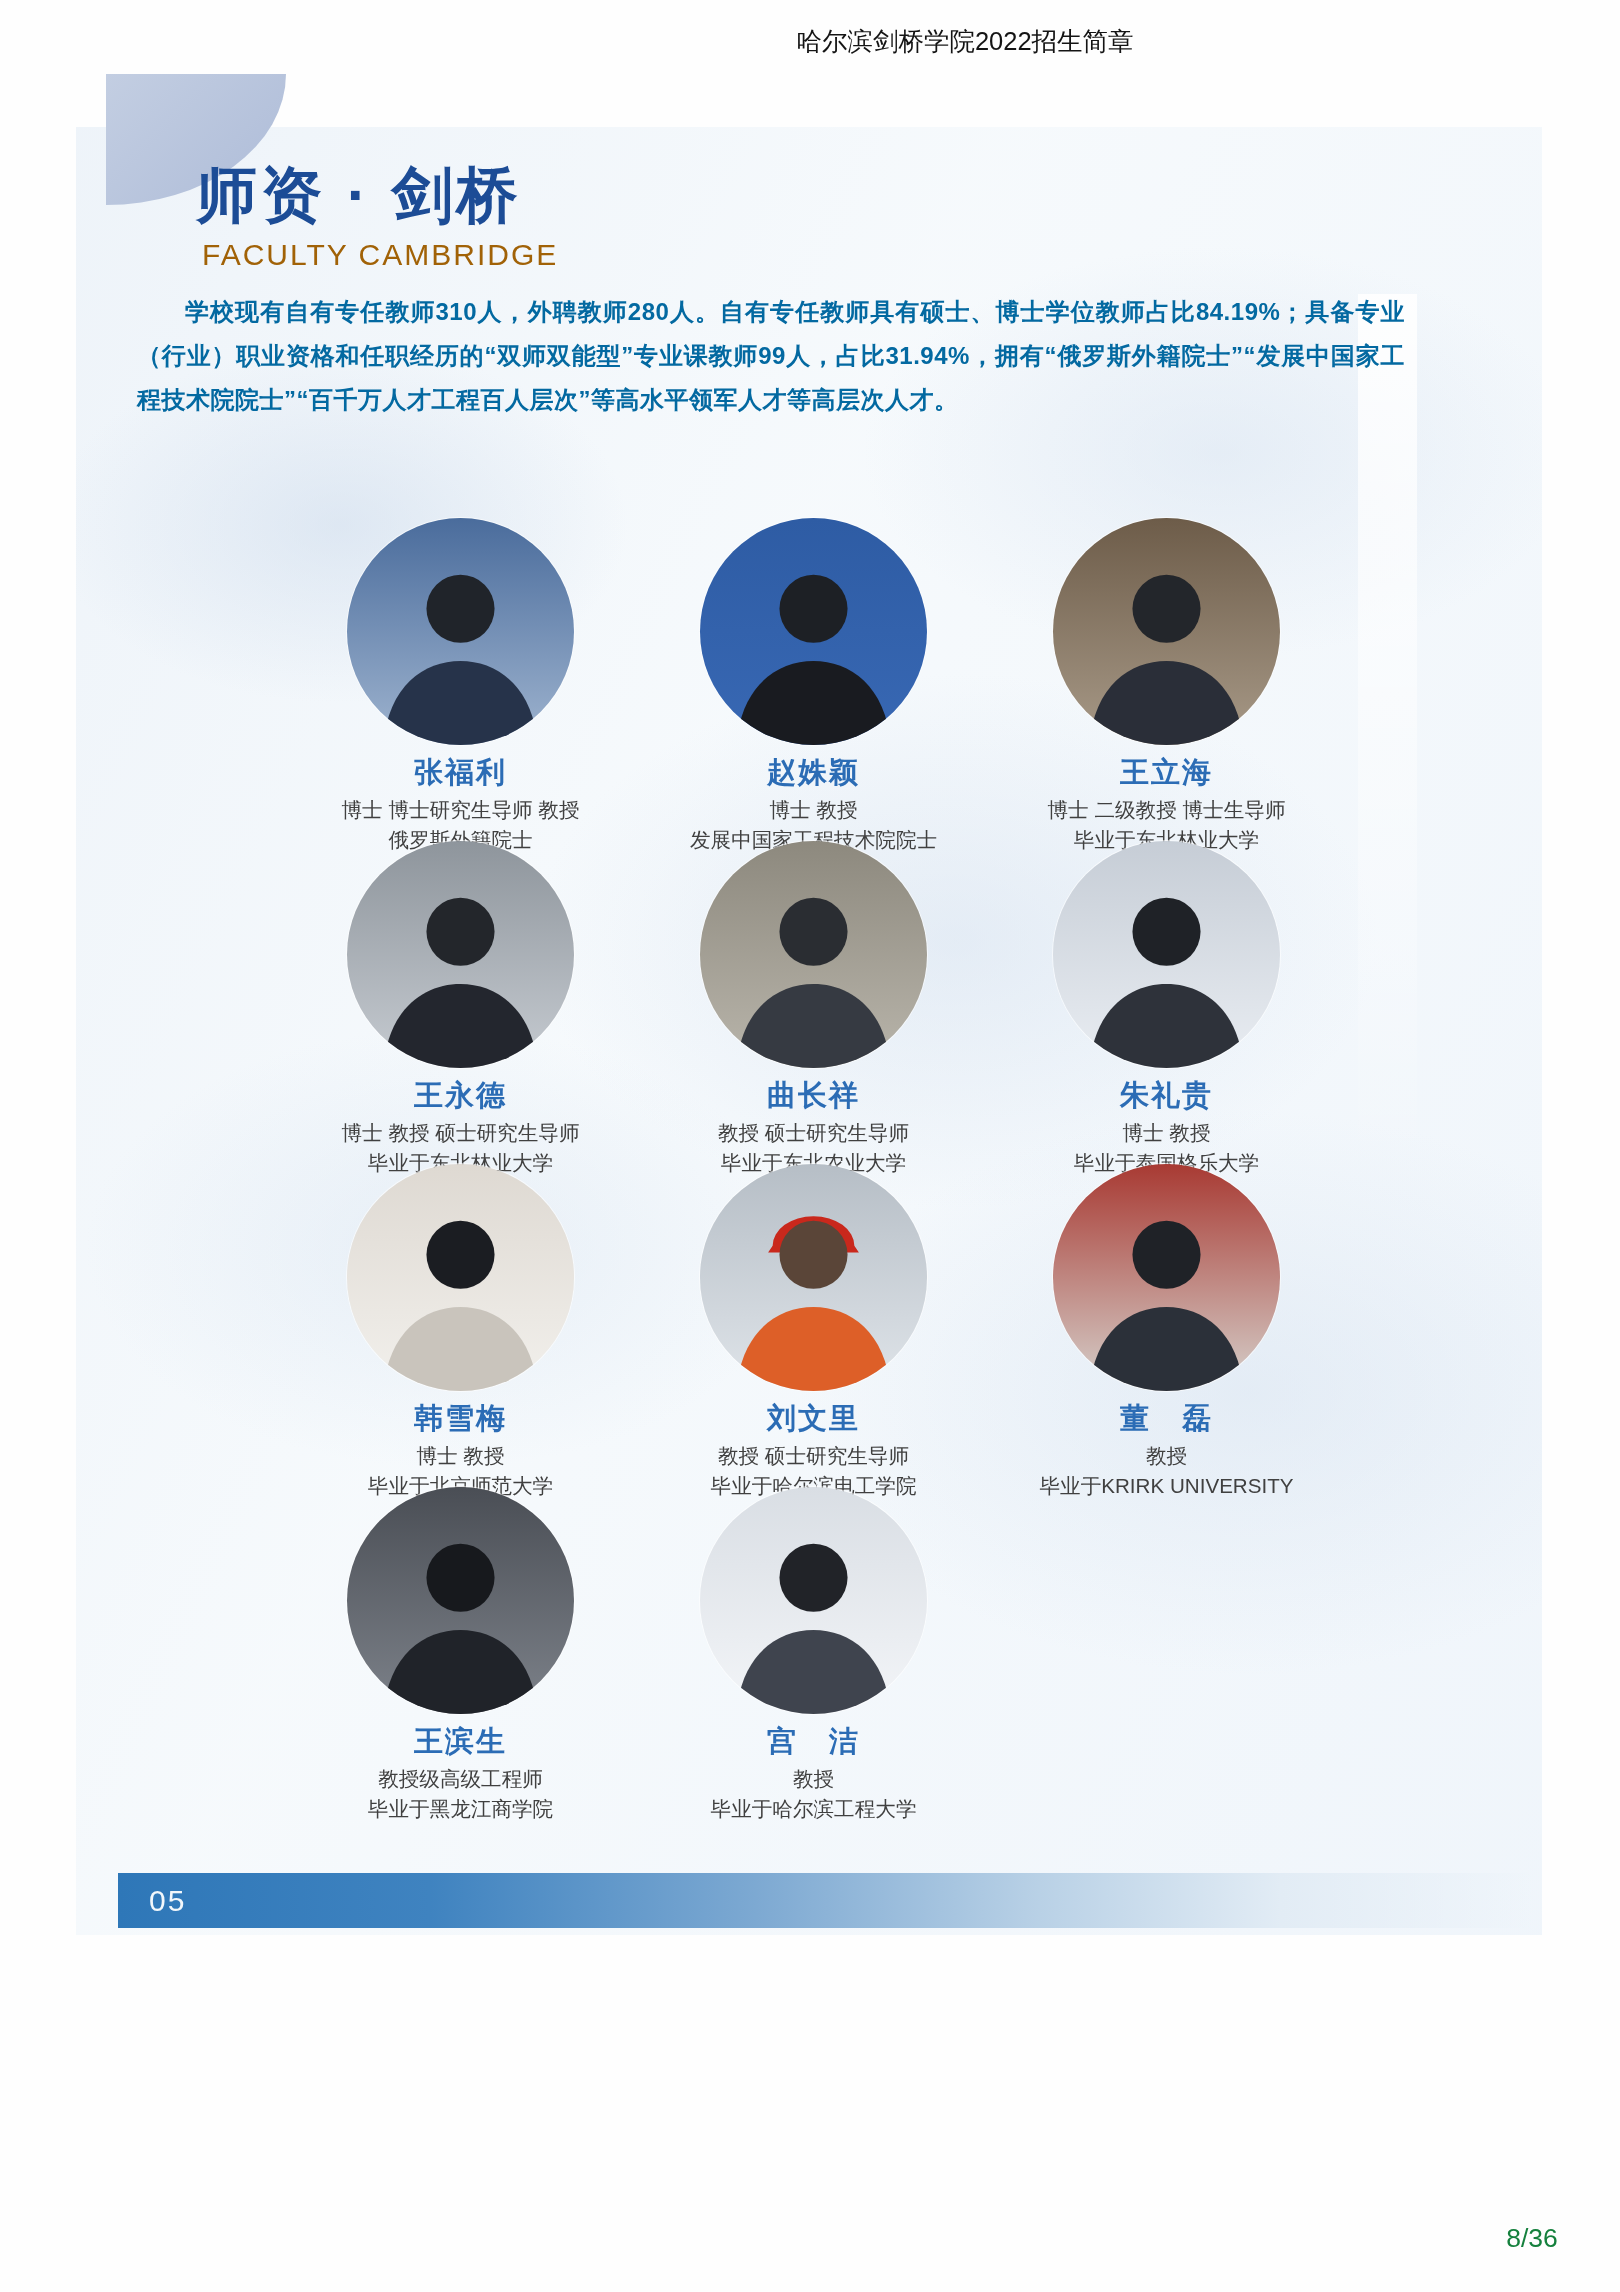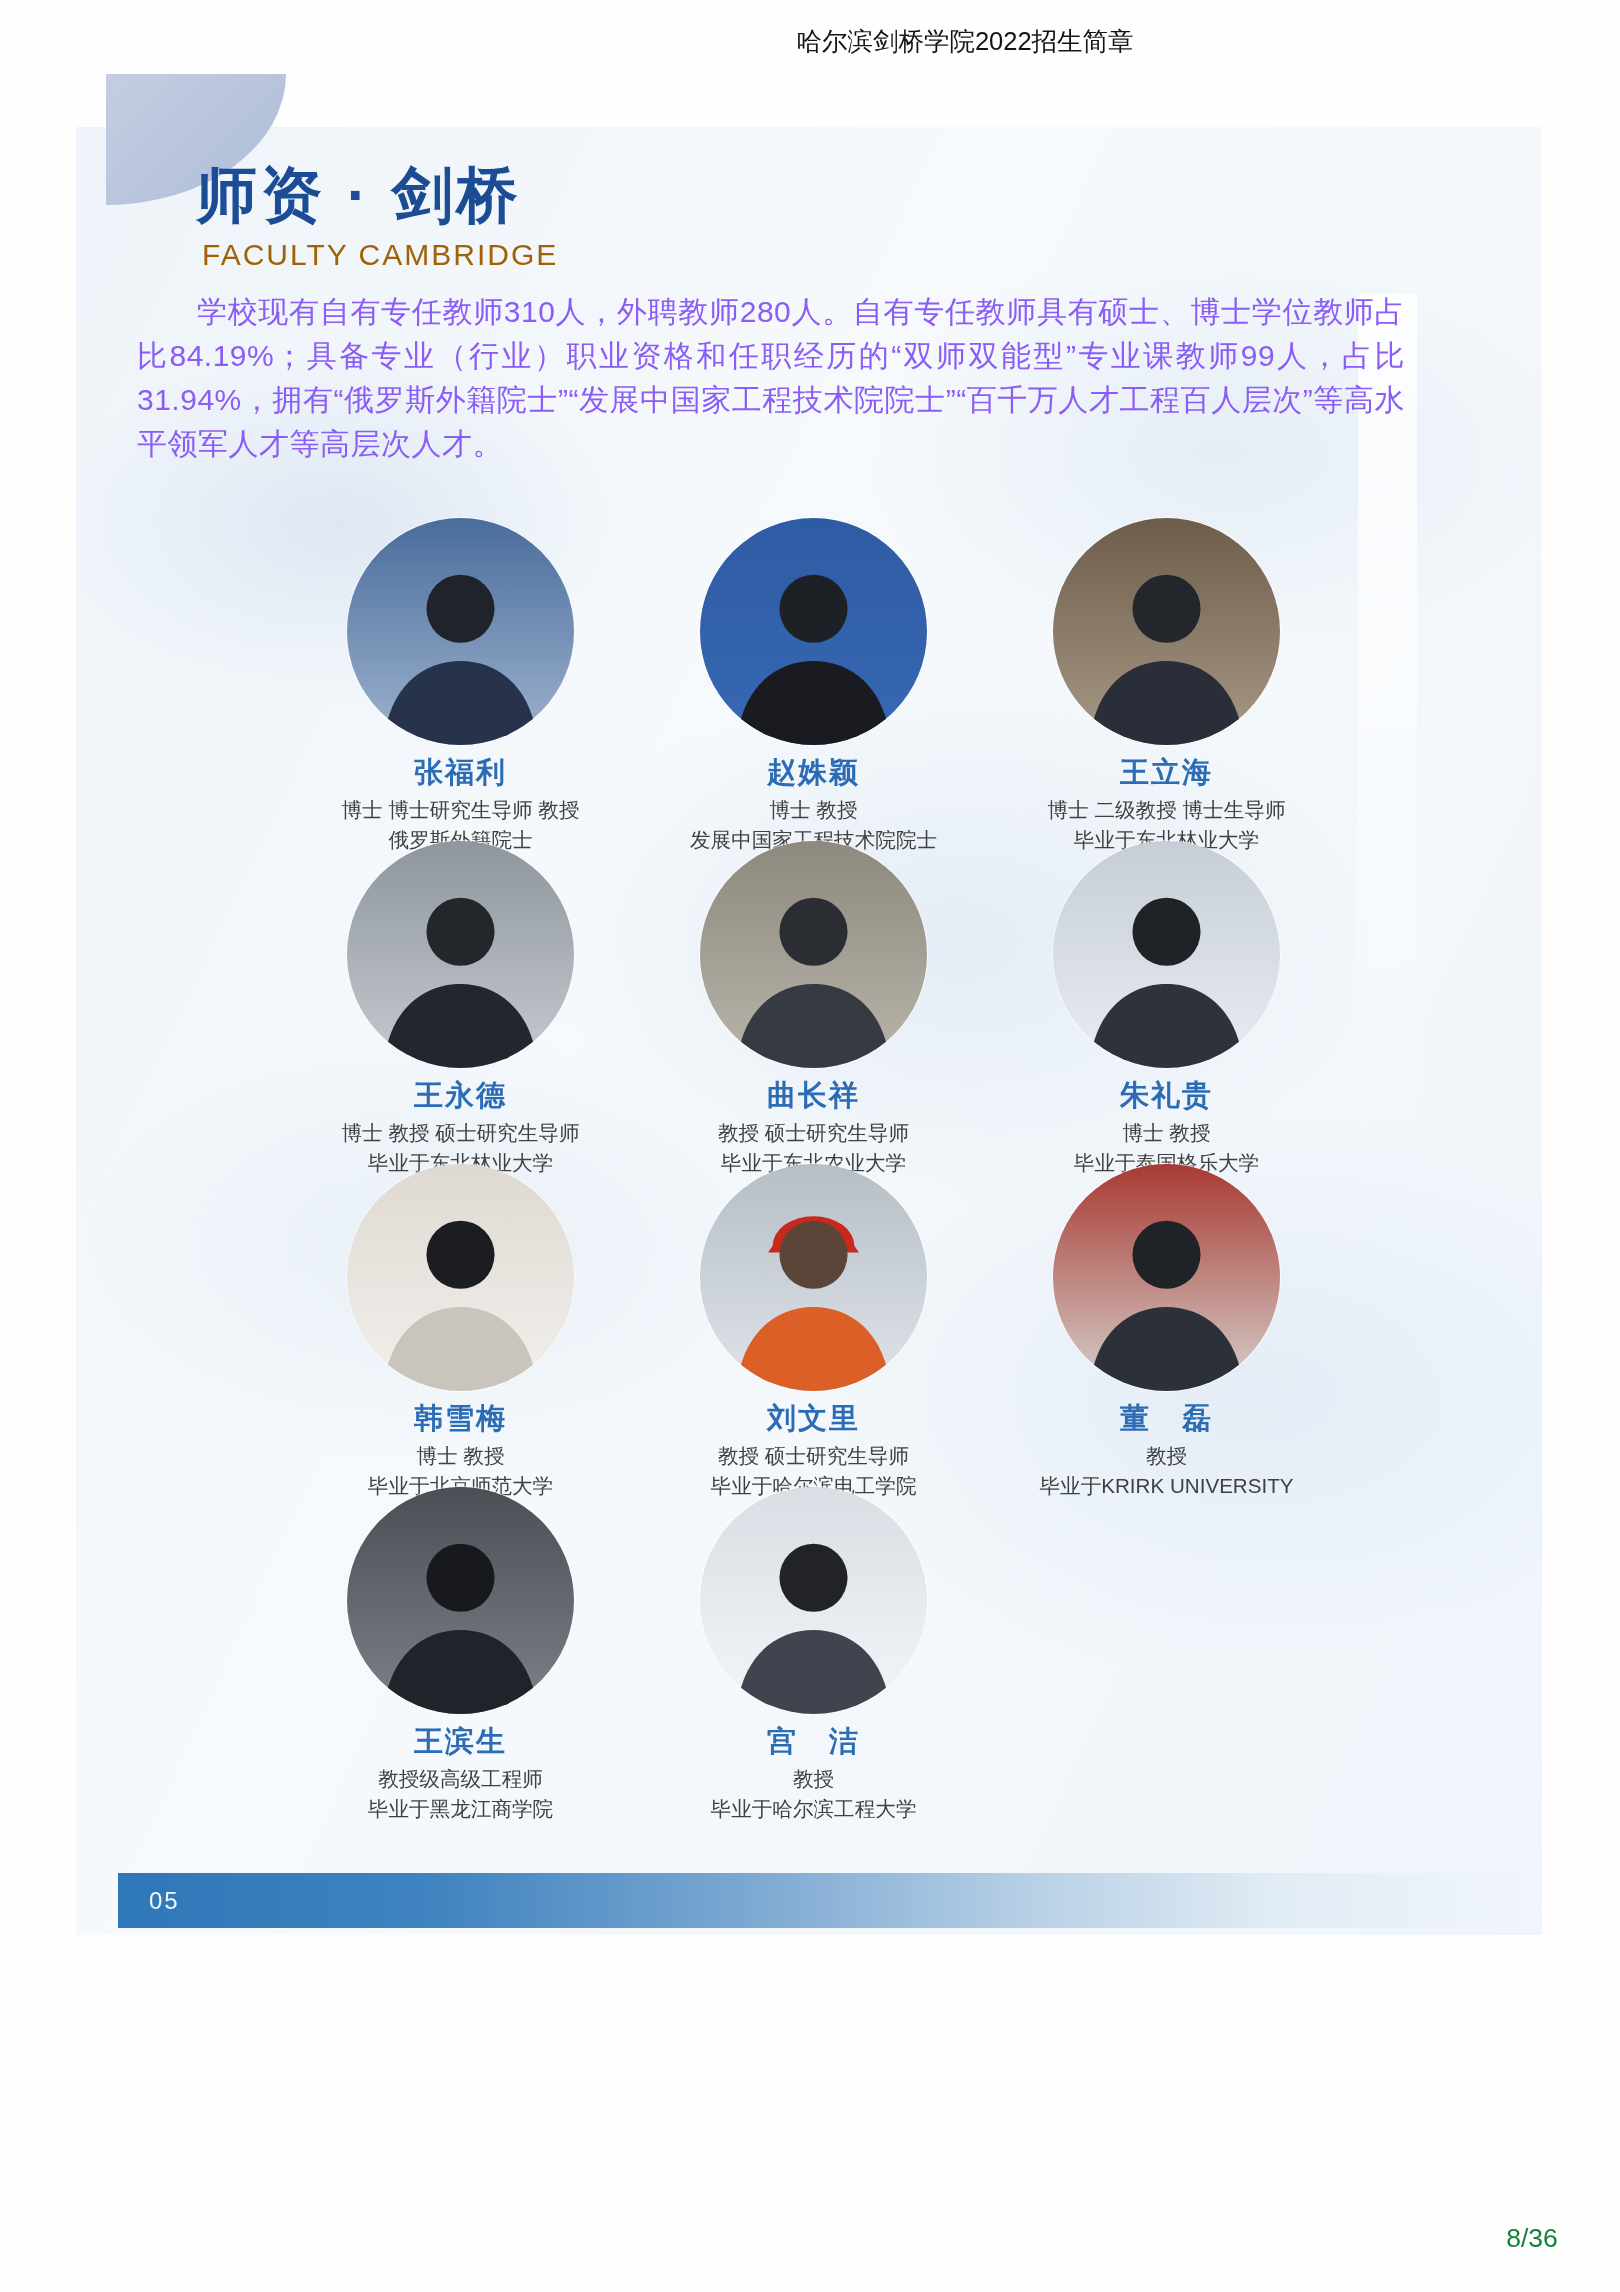--- a/index.html
+++ b/index.html
@@ -25,38 +25,38 @@
   .deco-quarter{position:absolute;left:106px;top:74px;width:180px;height:131px;
     background:linear-gradient(135deg,#c3cee2,#aebcd8);
     border-radius:0 0 100% 0;}
 
   .sec-title{position:absolute;left:196px;top:155px;font-size:61px;font-weight:700;
     color:#1c4c96;letter-spacing:3.9px;white-space:nowrap;}
   .sec-subtitle{position:absolute;left:202px;top:238px;font-size:30px;font-weight:400;
     color:#a16207;letter-spacing:2px;white-space:nowrap;}
 
   .intro{position:absolute;left:137px;top:290px;width:1268px;
-    font-size:30px;line-height:44px;font-weight:400;color:#8b5cf6;
+    font-size:24px;line-height:44px;font-weight:700;color:#0369a1;
     text-align:justify;text-indent:2em;letter-spacing:0.5px;}
 
   .grid{position:absolute;left:284px;top:518px;width:1059px;
     display:grid;grid-template-columns:repeat(3,353px);grid-auto-rows:323px;}
   .card{display:flex;flex-direction:column;align-items:center;}
   .avatar{width:227px;height:227px;border-radius:50%;overflow:hidden;flex:0 0 auto;
     box-shadow:0 0 0 1px rgba(255,255,255,.6);}
   .avatar svg{display:block;width:100%;height:100%;}
   .p-name{margin-top:7.8px;font-size:29px;font-weight:700;color:#2b6cb5;
     letter-spacing:2px;white-space:nowrap;}
   .p-line{margin-top:2.9px;font-size:20.6px;line-height:27.4px;color:#404040;
     font-weight:400;white-space:nowrap;min-height:27.4px;}
 
   .page-bar{position:absolute;left:118px;top:1873px;width:1418px;height:55px;
     background:linear-gradient(90deg,#2e77b8 0%,#3f83c0 22%,#7da9d2 45%,#b9d1e6 65%,#e2ecf5 82%,rgba(240,246,251,.15) 100%);
     display:flex;align-items:center;}
-  .page-bar-num{color:#f2f7fb;font-size:24px;font-weight:400;padding-left:31px;letter-spacing:2px;}
+  .page-bar-num{color:#f2f7fb;font-size:30px;font-weight:400;padding-left:31px;letter-spacing:2px;}
 
   .page-indicator{position:absolute;left:1532px;top:2223px;transform:translateX(-50%);
     font-size:26.5px;color:#15803d;}
 </style>
 </head>
 <body>
 
 <div class="page">
 
   <div class="bg-wash"></div>

